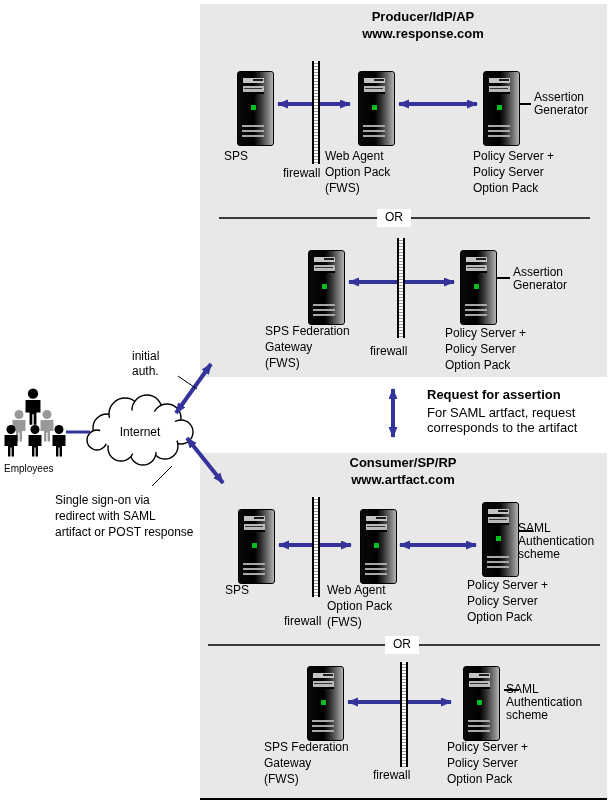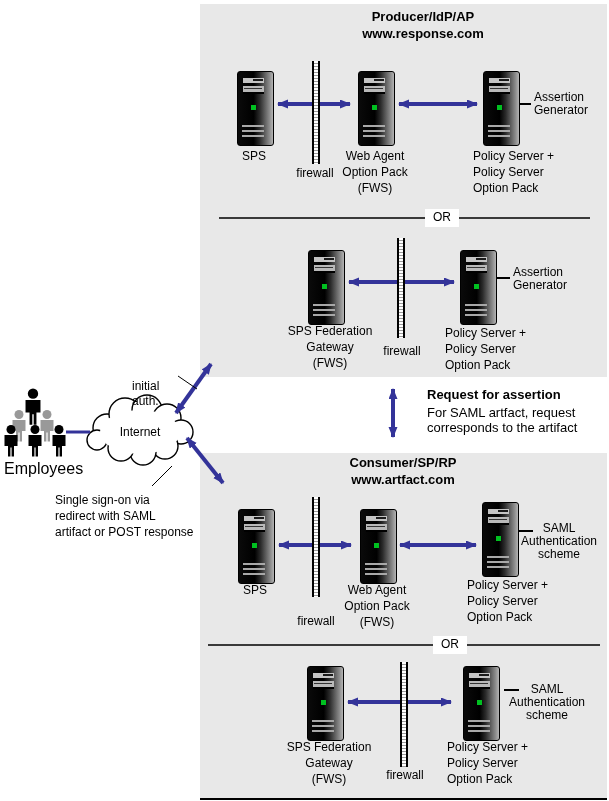--- a/index.html
+++ b/index.html
@@ -1,25 +1,25 @@
 <!DOCTYPE html>
 <html style="--boxbg: #e8e8e8; --arrow: #333399; --led: #00c020;"><head>
 <meta charset="utf-8">
 <style>
   html,body{margin:0;padding:0;background:#fff;}
   .stage{position:relative;width:609px;height:801px;background:#fff;overflow:hidden;
          font-family:"Liberation Sans",sans-serif;color:#000;}
   .zone{position:absolute;background:var(--boxbg,#e8e8e8);}
   #consumer-box{border-bottom:2px solid #000;}
   .lbl{position:absolute;font:12px/16px "Liberation Sans",sans-serif;white-space:pre-line;}
-  .center{text-align:center;}
+  .center{}
   .bold{font-weight:bold;}
   .title-block{position:absolute;text-align:center;font-weight:bold;font-size:13px;line-height:17px;}
   .callout{position:absolute;font:12px/13px "Liberation Sans",sans-serif;white-space:pre-line;}
-  .or-box{position:absolute;background:#fff;text-align:center;font:12px/17px "Liberation Sans",sans-serif;margin-left:48px;}
+  .or-box{position:absolute;background:#fff;text-align:center;font:12px/17px "Liberation Sans",sans-serif;}
   
   .server{position:absolute;width:35px;height:73px;border:1px solid #000;border-radius:3px;
           background:linear-gradient(to right,#0a0a0a 0%,#000 45%,#2b2b2b 62%,#8c8c8c 90%,#b4b4b4 100%);}
   .server .slot1{position:absolute;top:6px;left:5px;width:21px;height:5px;background:#c4c4c4;}
   .server .slot1::after{content:'';position:absolute;right:1px;top:1px;width:10px;height:2px;background:#1a1a1a;}
   .server .slot2{position:absolute;top:14px;left:5px;width:21px;height:6px;background:#b9b9b9;border-bottom:2px solid #000;}
   .server .slot2::after{content:'';position:absolute;left:1px;top:2px;width:18px;height:1px;background:#333;}
   .server .led{position:absolute;top:33px;left:13px;width:5px;height:5px;background:var(--led,#00c020);}
   .server .lines{position:absolute;left:4px;right:9px;bottom:5px;}
   .server .lines i{display:block;height:2px;margin:3px 0;background:#a8a8a8;}
@@ -75,21 +75,21 @@
         <path d="M -6.5,-7 h13 v11 h-3.5 v10.5 h-2.4 v-9 h-1.2 v9 h-2.4 v-10.5 h-3.5 z"></path>
       </g>
     </defs>
     <use href="#person" transform="translate(29,24) scale(1.15)" fill="#000"></use>
     <use href="#person" transform="translate(15,43)" fill="#999"></use>
     <use href="#person" transform="translate(43,43)" fill="#999"></use>
     <use href="#person" transform="translate(7,58)" fill="#000"></use>
     <use href="#person" transform="translate(31,58)" fill="#000"></use>
     <use href="#person" transform="translate(55,58)" fill="#000"></use>
   </svg>
-  <div class="lbl" style="left:4px;top:461px;width:90px;font-size:16px;">Employees</div>
+  <div class="lbl" style="left:4px;top:461px;width:90px;font-size:10px;">Employees</div>
 
   <svg class="overlay" width="609" height="801" viewBox="0 0 609 801">
     <defs id="ah">
       <marker id="head" markerUnits="userSpaceOnUse" markerWidth="13" markerHeight="11" refX="10" refY="4.5" orient="auto-start-reverse">
         <path d="M0,0 L11,4.5 L0,9 z"></path>
       </marker>
     </defs>
 
     <line class="orline" x1="219" y1="218" x2="590" y2="218"></line>
     <line class="orline" x1="208" y1="645" x2="600" y2="645"></line>
@@ -238,21 +238,21 @@
   <div class="lbl center" style="left:265px;top:323px;width:130px;">SPS Federation
 Gateway
 (FWS)</div>
   <div class="lbl center" style="left:370px;top:343px;width:64px;">firewall</div>
   <div class="lbl" style="left:445px;top:325px;width:110px;">Policy Server +
 Policy Server
 Option Pack</div>
   <div class="callout" style="left:513px;top:266px;width:70px;">Assertion
 Generator</div>
 
-  <div class="lbl" style="left:132px;top:349px;width:60px;line-height:15px;margin-top:30px;">initial
+  <div class="lbl" style="left:132px;top:349px;width:60px;line-height:15px;">initial
 auth.</div>
   <div class="lbl" style="left:55px;top:492px;width:170px;">Single sign-on via
 redirect with SAML
 artifact or POST response</div>
   <div class="lbl bold" style="left:427px;top:387px;width:180px;font-size:13px;">Request for assertion</div>
   <div class="lbl" style="left:427px;top:405px;width:180px;font-size:13px;line-height:15px;">For SAML artfact, request
 corresponds to the artifact</div>
 
   <div class="lbl center" style="left:225px;top:582px;width:60px;">SPS</div>
   <div class="lbl center" style="left:284px;top:613px;width:64px;">firewall</div>

